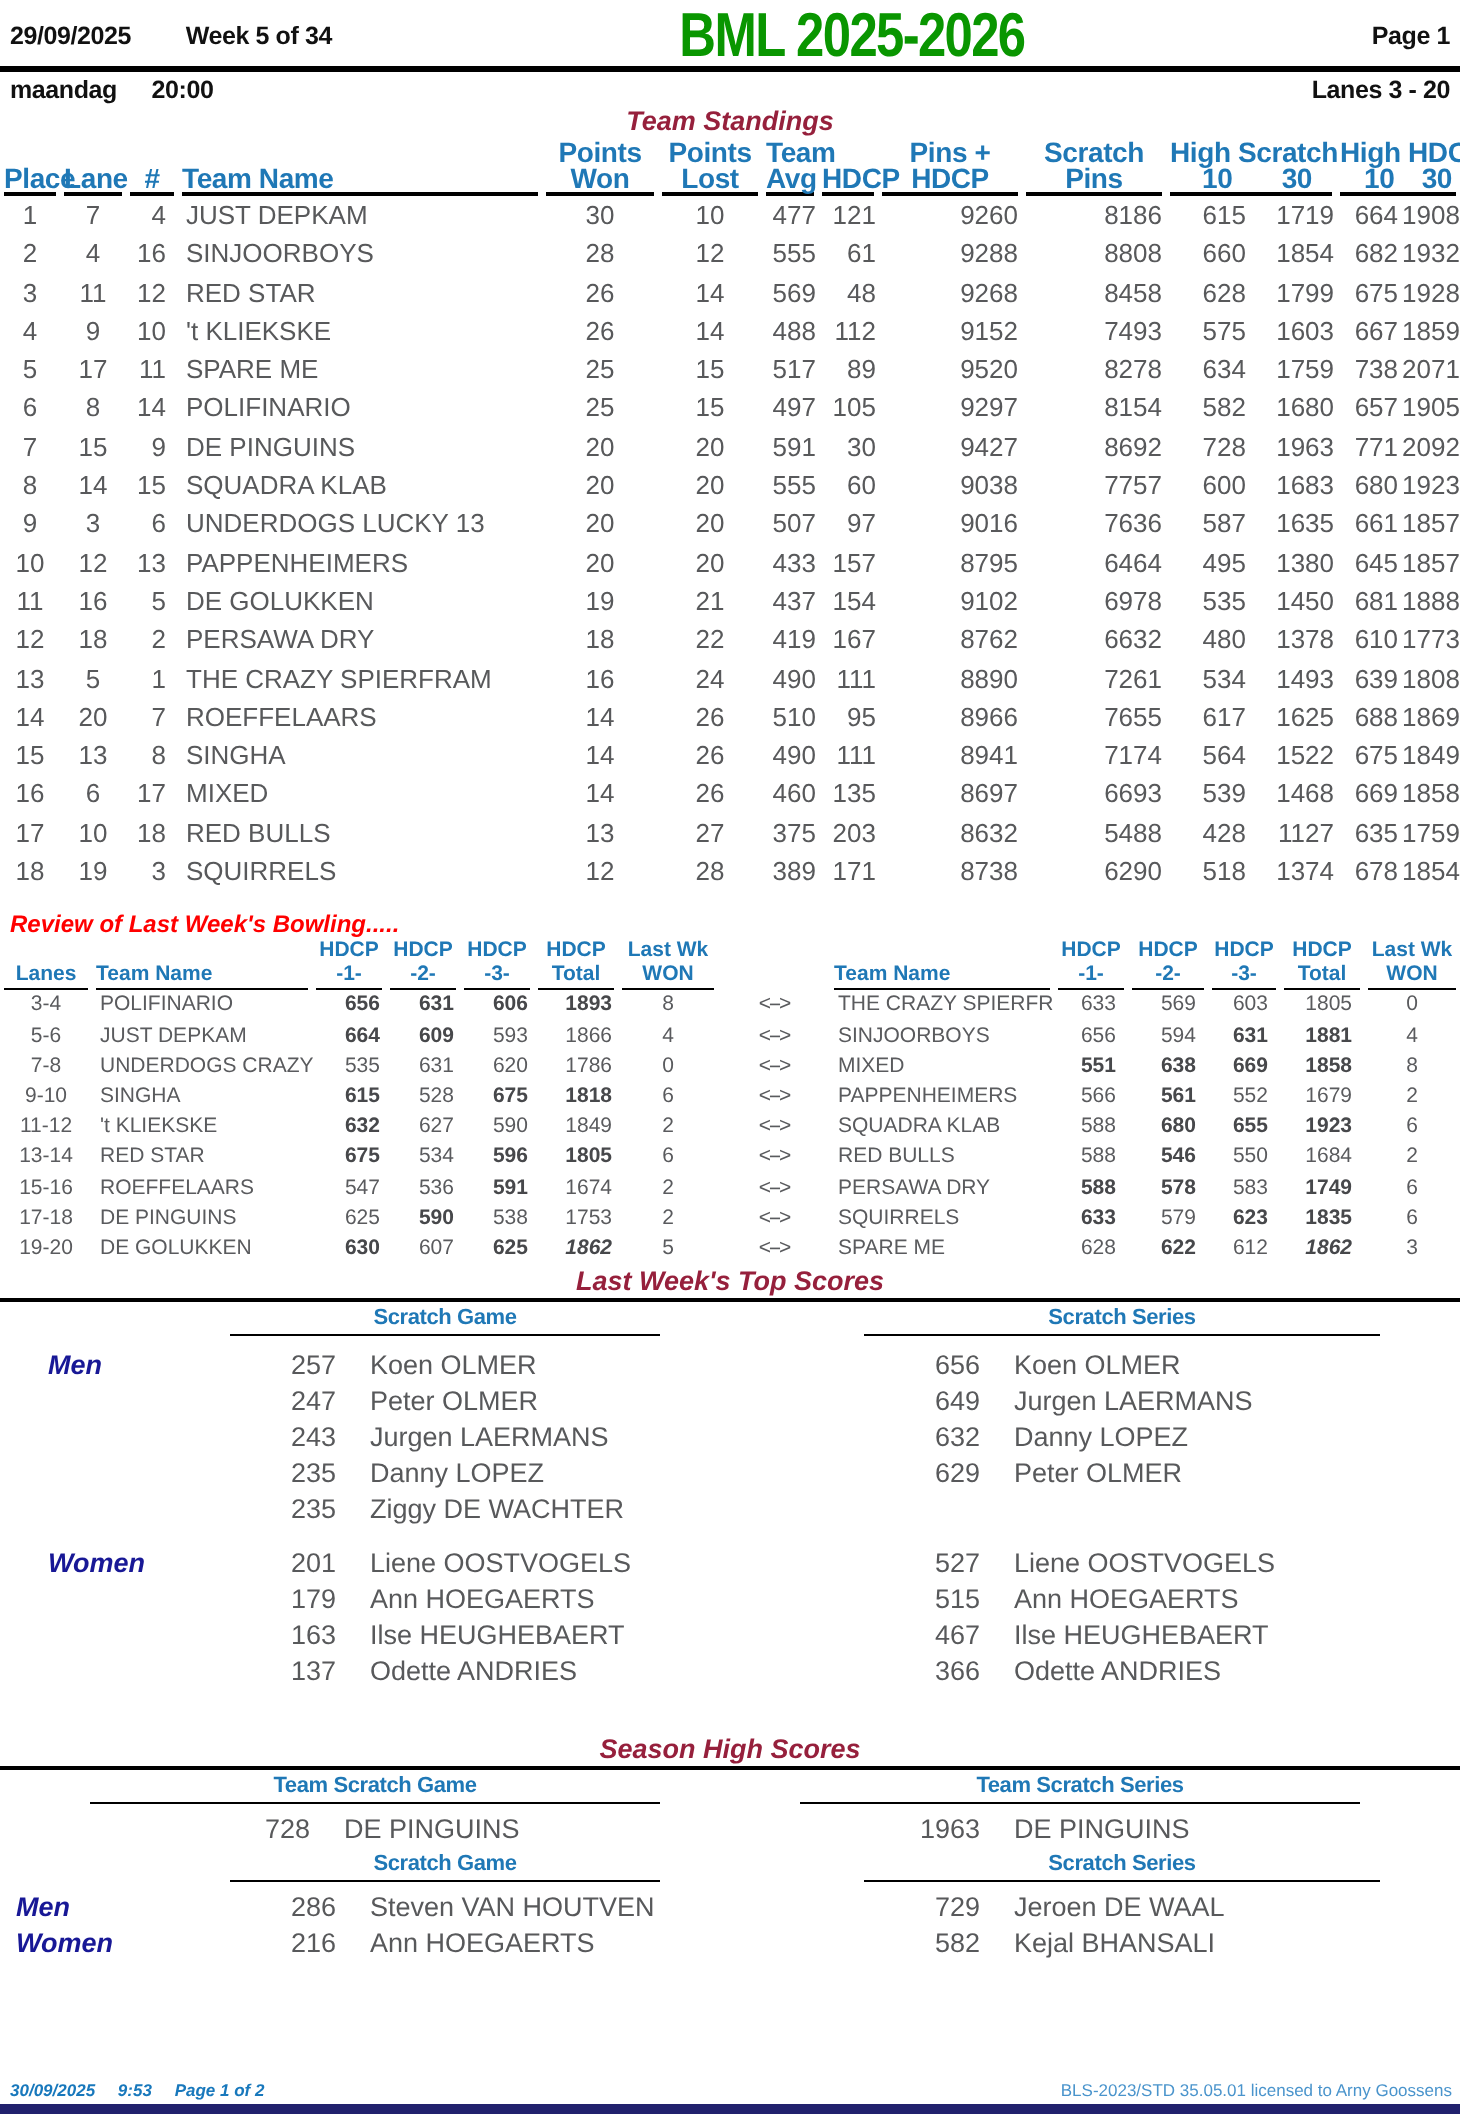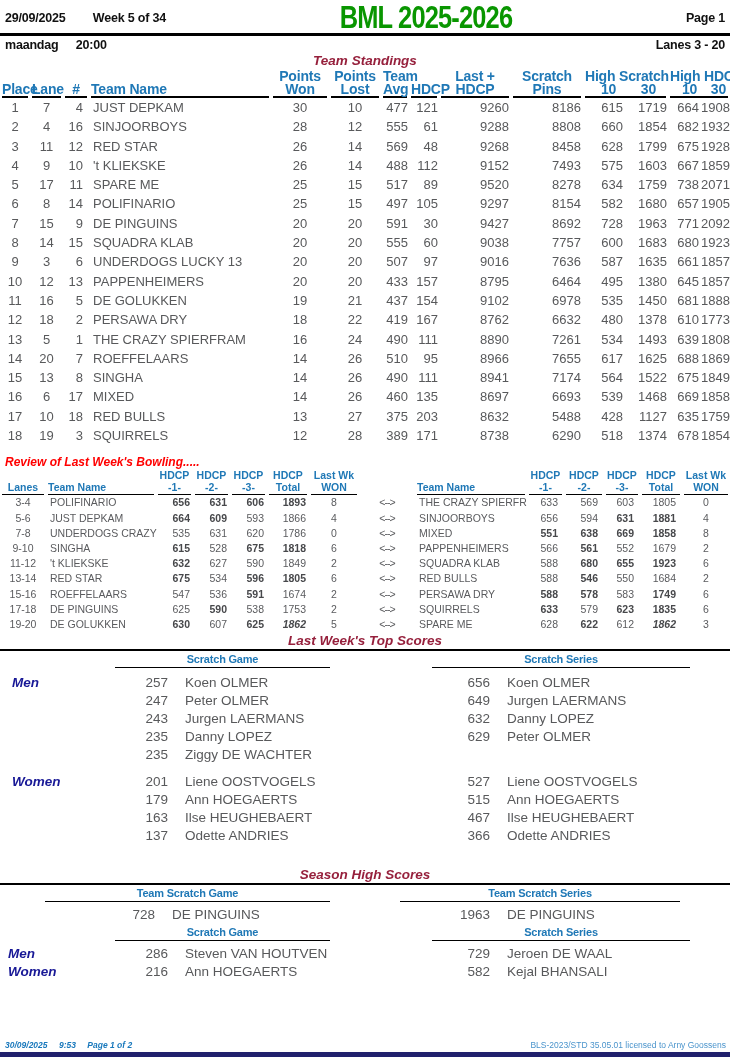--- a/index.html
+++ b/index.html
@@ -53,21 +53,21 @@
 
   
   .grp-row{position:relative;height:17px;margin-top:2px;}
   .grp{position:absolute;top:0;color:#1f78b6;font-weight:bold;font-size:11px;text-align:center;
        border-bottom:1.5px solid #000;padding-bottom:2px;white-space:nowrap;letter-spacing:-0.2px;}
   .g-left{left:115px;width:215px;}
   .g-right{left:432px;width:258px;}
   .tg-left{left:45px;width:285px;}
   .tg-right{left:400px;width:280px;}
   .ts-block{position:relative;margin-top:4px;}
-  .gender{position:absolute;left:12px;top:0;color:#181896;font-weight:bold;font-style:italic;font-size:13.5px;line-height:18px;}
+  .gender{position:absolute;left:24px;top:0;color:#181896;font-weight:bold;font-style:italic;font-size:13.5px;line-height:18px;}
   .gcol{position:absolute;left:8px;top:0;}
   .gcol .gender{position:static;display:block;}
   .list{position:absolute;top:0;}
   .list.l{left:0;}
   .list.rt{left:365px;}
   .srow{line-height:18px;font-size:13.5px;color:#58595b;white-space:nowrap;}
   .sc{display:inline-block;width:168px;text-align:right;}
   .list.rt .sc{width:125px;}
   .sct{width:155px;}
   .nm2{margin-left:17px;}
@@ -118,21 +118,21 @@
       <col style="width:32px">
         <col style="width:30px">
     </colgroup>
     <thead>
       <tr>
         <th colspan="4"></th>
         <th>Points</th>
         <th>Points</th>
         <th>Team</th>
         <th></th>
-        <th>Last +</th>
+        <th>Pins +</th>
         <th>Scratch</th>
         <th colspan="2">High Scratch</th>
         <th colspan="2">High HDCP</th>
       </tr>
       <tr>
         <th>
             <div class="hu">Place</div>
           </th>
         <th>
             <div class="hu">Lane</div>

